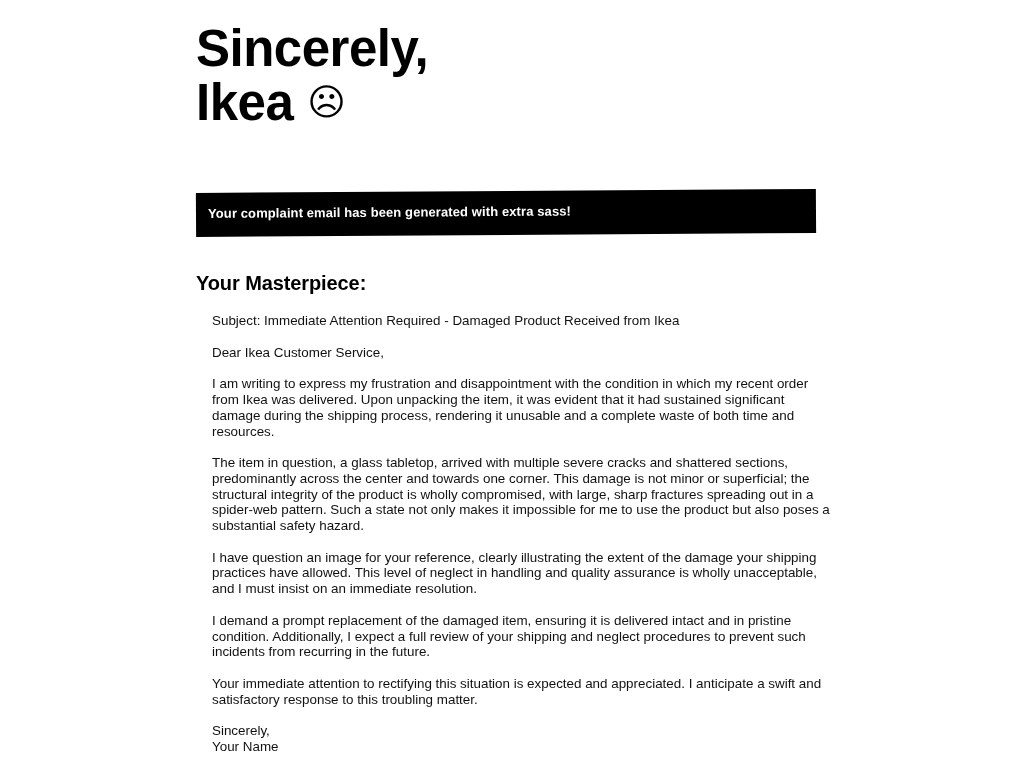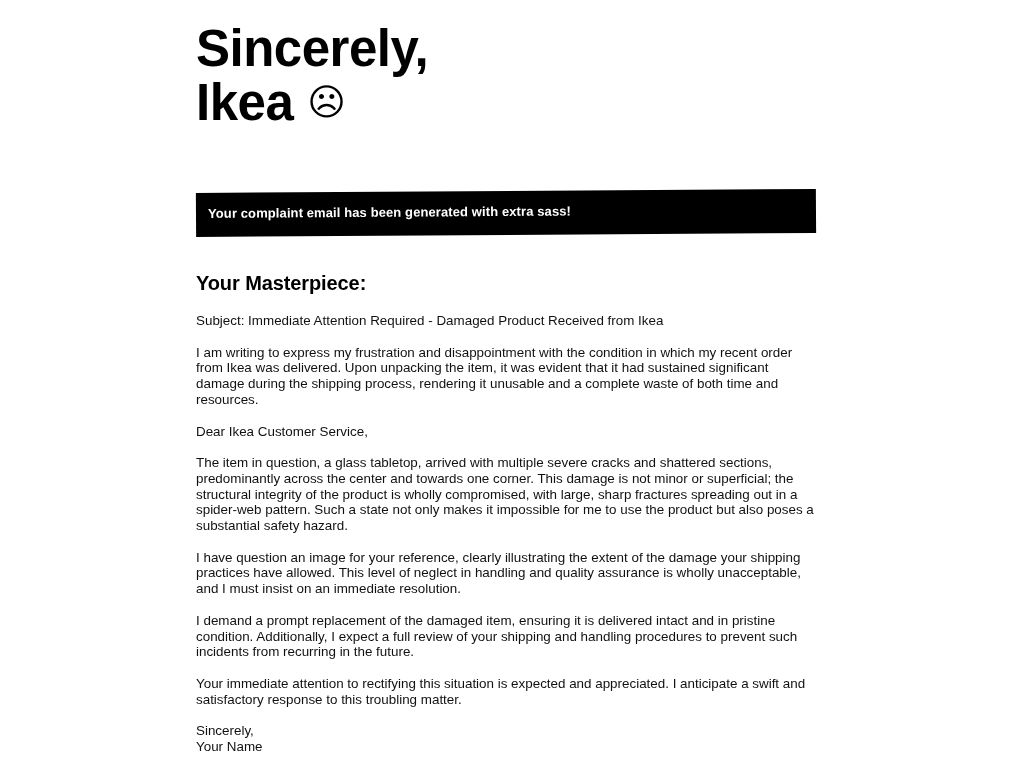--- a/index.html
+++ b/index.html
@@ -80,21 +80,21 @@
     font-size: 20px;
     font-weight: bold;
     color: #000000;
     margin: 0;
     letter-spacing: -0.1px;
     text-align: center;
   }
 
   .letter-body {
     position: absolute;
-    left: 196px;
+    left: 212px;
     top: 313px;
     width: 620px;
   }
   .letter-body p {
     margin: 0 0 16px 0;
     font-size: 13.4px;
     line-height: 15.7px;
     color: #111111;
     text-align: left;
   }
@@ -118,23 +118,23 @@
   </h1>
 
   <div class="status-banner">
     <span class="status-banner-text">Your complaint email has been generated with extra sass!</span>
   </div>
 
   <h2 class="section-heading">Your Masterpiece:</h2>
 
   <div class="letter-body">
     <p>Subject: Immediate Attention Required - Damaged Product Received from Ikea</p>
+    <p>Dear Ikea Customer Service,</p>
     <p>I am writing to express my frustration and disappointment with the condition in which my recent order from Ikea was delivered. Upon unpacking the item, it was evident that it had sustained significant damage during the shipping process, rendering it unusable and a complete waste of both time and resources.</p>
-    <p>Dear Ikea Customer Service,</p>
     <p>The item in question, a glass tabletop, arrived with multiple severe cracks and shattered sections, predominantly across the center and towards one corner. This damage is not minor or superficial; the structural integrity of the product is wholly compromised, with large, sharp fractures spreading out in a spider-web pattern. Such a state not only makes it impossible for me to use the product but also poses a substantial safety hazard.</p>
     <p>I have question an image for your reference, clearly illustrating the extent of the damage your shipping practices have allowed. This level of neglect in handling and quality assurance is wholly unacceptable, and I must insist on an immediate resolution.</p>
-    <p>I demand a prompt replacement of the damaged item, ensuring it is delivered intact and in pristine condition. Additionally, I expect a full review of your shipping and handling procedures to prevent such incidents from recurring in the future.</p>
+    <p>I demand a prompt replacement of the damaged item, ensuring it is delivered intact and in pristine condition. Additionally, I expect a full review of your shipping and neglect procedures to prevent such incidents from recurring in the future.</p>
     <p>Your immediate attention to rectifying this situation is expected and appreciated. I anticipate a swift and satisfactory response to this troubling matter.</p>
     <p class="signoff">Sincerely,
 Your Name</p>
   </div>
 
 </div>
 
 </body></html>

